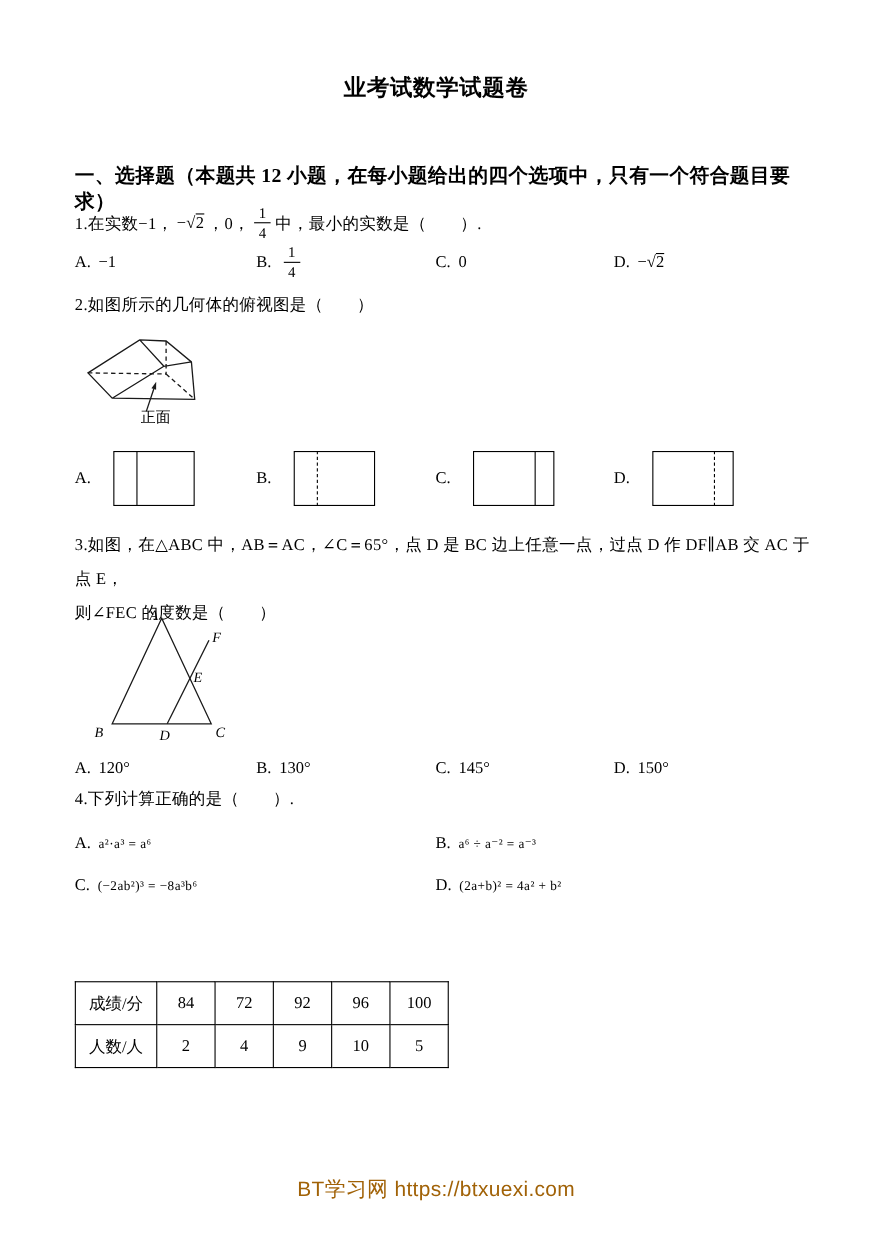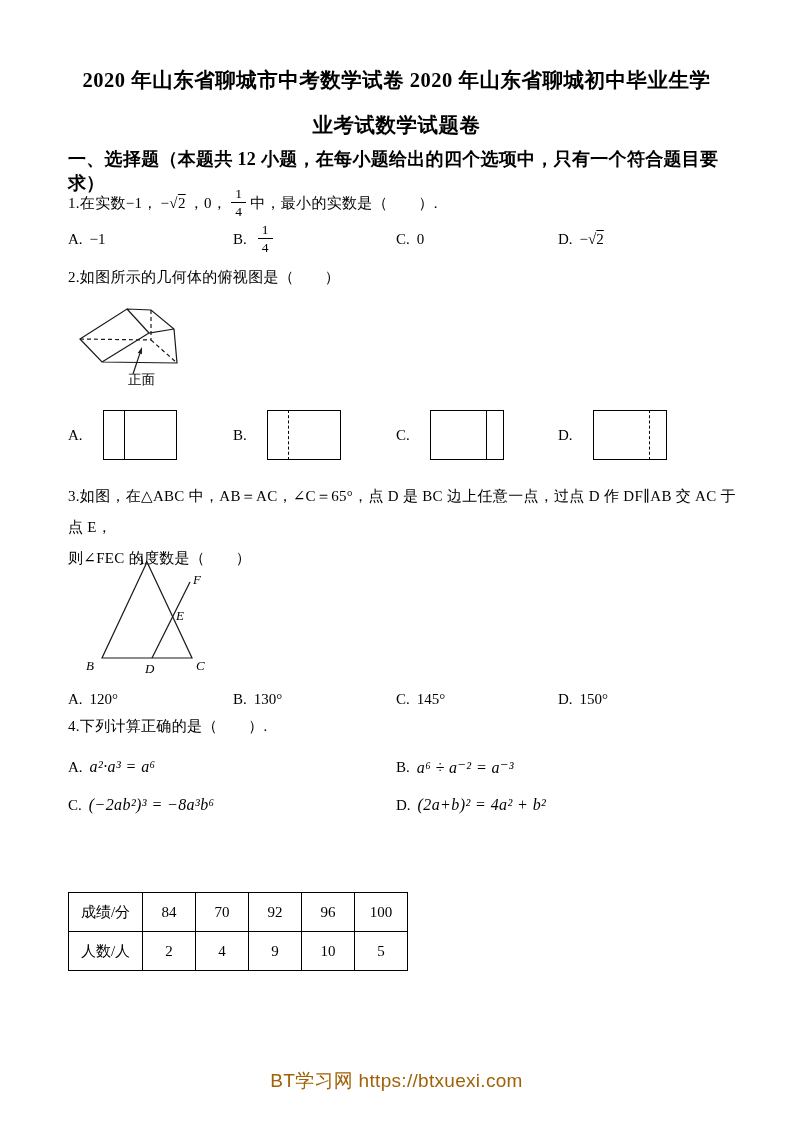--- a/index.html
+++ b/index.html
@@ -35,21 +35,21 @@
     font-size:15px;
   }
   .opt-cell { display:flex; align-items:center; gap:7px; }
   .opt-label { white-space:nowrap; }
 
   .tv-box { position:relative; width:74px; height:50px; border:1.6px solid #000;
             background:#fff; margin-left:13px; }
   .tv-line { position:absolute; top:-1px; bottom:-1px; width:0;
              border-left:1.6px solid #000; }
 
-  .formula { font-style:italic; font-size:16px;
+  .formula { font-size:12px;
              font-family:"Liberation Serif","DejaVu Serif",serif; letter-spacing:0.4px; }
   .opt-row-2 { left:68px; width:700px; display:grid; grid-template-columns:328px auto;
                align-items:center; font-size:15px; }
 
   table.score { border-collapse:collapse; font-size:15px; }
   table.score td { border:1.5px solid #000; text-align:center; height:39px;
                    padding:8px 4px; }
   td.c0 { width:74px; } td.cn { width:53px; }
 
   .footer { top:1068px; left:0; width:100%; text-align:center;
@@ -59,21 +59,20 @@
   svg text { font-family:"Liberation Serif","DejaVu Serif",serif; }
   svg .fig-label { font-style:italic; font-size:13px; }
   svg .cjk-label { font-size:13.5px; font-style:normal; }
 </style>
 </head>
 <body>
 
 <div class="page">
 
   <div class="abs title">
-    <div>2020 年山东省聊城市中考数学试卷 2020 年山东省聊城初中毕业生学</div>
     <div>业考试数学试题卷</div>
   </div>
 
   <div class="abs section-heading">一、选择题（本题共 12 小题，在每小题给出的四个选项中，只有一个符合题目要求）</div>
 
   <div class="abs stem stem-flex" style="left:68px; top:181px; height:44px;">
     <span>1.在实数−1，</span>
     <span style="margin:0 3px;">
       <span>−√</span><span class="rad">2</span>
     </span>
@@ -209,21 +208,21 @@
       <span class="formula">(2a+b)² = 4a² + b²</span>
     </div>
   </div>
 
 
   <table class="abs score" style="left:68px; top:892px;">
     <tbody>
       <tr>
         <td class="c0">成绩/分</td>
         <td class="cn">84</td>
-        <td class="cn">70</td>
+        <td class="cn">72</td>
         <td class="cn">92</td>
         <td class="cn">96</td>
         <td class="cn">100</td>
       </tr>
       <tr>
         <td class="c0">人数/人</td>
         <td class="cn">2</td>
         <td class="cn">4</td>
         <td class="cn">9</td>
         <td class="cn">10</td>

